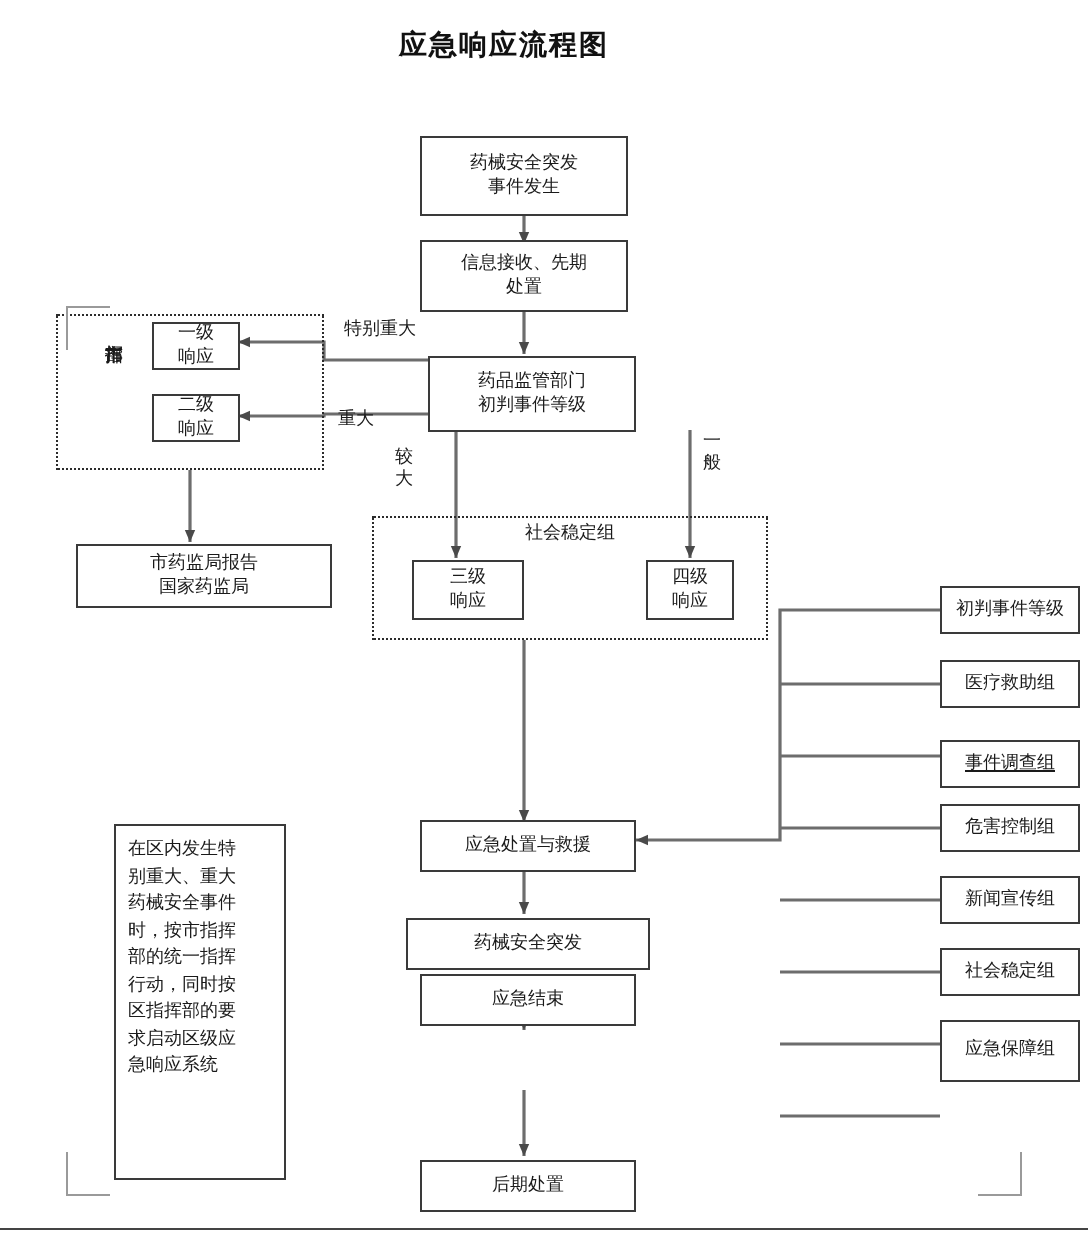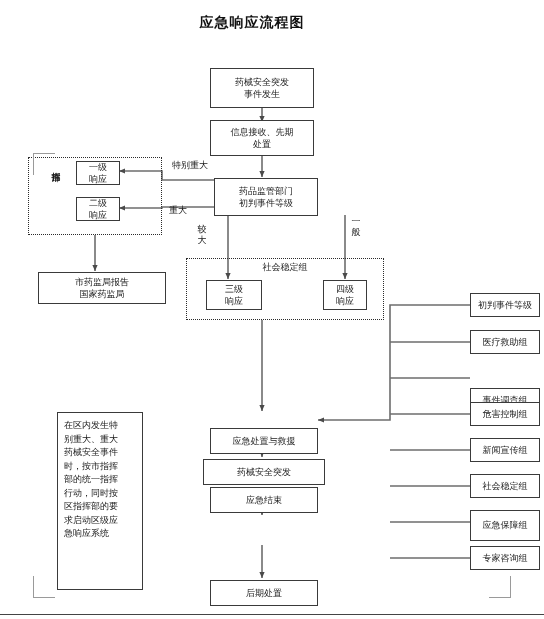--- a/index.html
+++ b/index.html
@@ -164,21 +164,21 @@
 
   <div class="box" style="left:210px;top:68px;width:104px;height:40px;">药械安全突发
 事件发生</div>
 
   <div class="box" style="left:210px;top:120px;width:104px;height:36px;">信息接收、先期
 处置</div>
 
   <div class="box" style="left:214px;top:178px;width:104px;height:38px;">药品监管部门
 初判事件等级</div>
 
-  <div class="box" style="left:210px;top:428px;width:108px;height:26px;">应急处置与救援</div>
+  <div class="box" style="left:210px;top:410px;width:108px;height:26px;">应急处置与救援</div>
 
   <div class="box" style="left:203px;top:459px;width:122px;height:26px;">药械安全突发</div>
 
   <div class="box" style="left:210px;top:487px;width:108px;height:26px;">应急结束</div>
 
   <div class="box" style="left:210px;top:580px;width:108px;height:26px;">后期处置</div>
 
   <div class="dotbox" style="left:28px;top:157px;width:134px;height:78px;"></div>
   <div class="vert-label" style="left:50px;top:165px;height:62px;">市指挥部</div>
 
@@ -202,26 +202,25 @@
   <div class="edge-label" style="left:158px;top:205px;width:40px;">重大</div>
   <div class="edge-label" style="left:196px;top:224px;width:12px;">较
 大</div>
   <div class="edge-label" style="left:350px;top:216px;width:12px;">一
 般</div>
 
   <div class="note" style="left:57px;top:412px;width:86px;height:178px;">在区内发生特别重大、重大药械安全事件时，按市指挥部的统一指挥行动，同时按区指挥部的要求启动区级应急响应系统</div>
 
   <div class="group-box" style="left:470px;top:293px;width:70px;height:24px;">初判事件等级</div>
   <div class="group-box" style="left:470px;top:330px;width:70px;height:24px;">医疗救助组</div>
-  <div class="group-box" style="left:470px;top:388px;width:70px;height:24px;">事件调查组</div>
+  <div class="group-box" style="left:470px;top:370px;width:70px;height:24px;text-decoration:underline;">事件调查组</div>
   <div class="group-box" style="left:470px;top:402px;width:70px;height:24px;">危害控制组</div>
   <div class="group-box" style="left:470px;top:438px;width:70px;height:24px;">新闻宣传组</div>
   <div class="group-box" style="left:470px;top:474px;width:70px;height:24px;">社会稳定组</div>
   <div class="group-box" style="left:470px;top:510px;width:70px;height:31px;">应急保障组</div>
-  <div class="group-box" style="left:470px;top:546px;width:70px;height:24px;">专家咨询组</div>
 
   <div class="crop tl" style="left:33px;top:153px;"></div>
   <div class="crop bl" style="left:33px;top:576px;"></div>
   <div class="crop br" style="left:489px;top:576px;"></div>
 
   <div class="footer-rule"></div>
 
 </div>
 
 </body></html>

